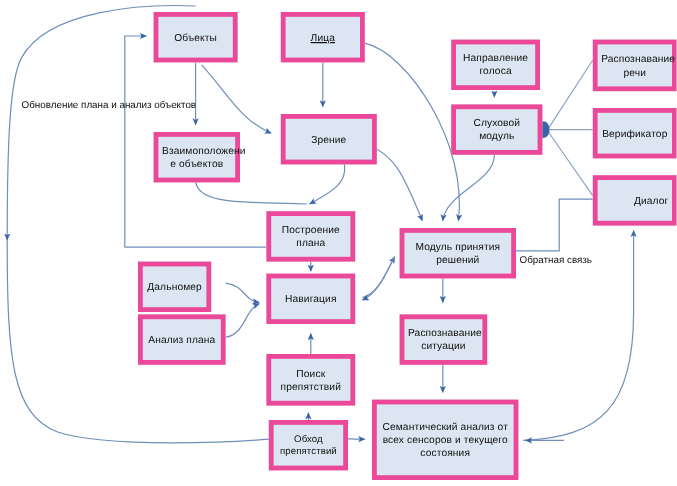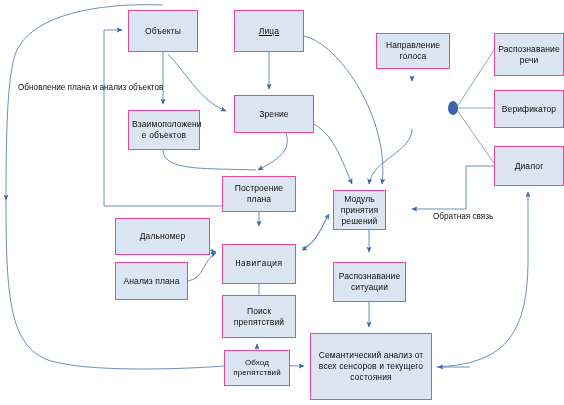--- a/index.html
+++ b/index.html
@@ -19,21 +19,21 @@
     position: absolute;
     left: 0;
     top: 0;
     width: 564px;
     height: 405px;
   }
   .node {
     position: absolute;
     box-sizing: border-box;
     background: #dce6f2;
-    border: 1px solid #ec4899;
+    border: 4px solid #ec4899;
     display: flex;
     align-items: center;
     justify-content: center;
     text-align: center;
     color: #0d0d0d;
     font-size: 8.5px;
     line-height: 11px;
     letter-spacing: 0.1px;
     padding: 17px 3px;
     z-index: 2;
@@ -146,50 +146,53 @@
   </div>
 
   <div class="node" style="left:234px; top:95px; width:80px; height:38px;">
     <span>Зрение</span>
   </div>
 
   <div class="node" style="left:376px; top:33px; width:74px; height:25px;">
     <span>Направление голоса</span>
   </div>
 
+  <div class="node" style="left:376px; top:87px; width:76px; height:42px;">
+    <span>Слуховой модуль</span>
+  </div>
 
   <div class="node" style="left:494px; top:33px; width:70px; height:43px;">
     <span>Распознавание речи</span>
   </div>
 
   <div class="node" style="left:494px; top:90px; width:70px; height:38px;">
     <span>Верификатор</span>
   </div>
 
-  <div class="node" style="left:494px; top:146px; width:70px; height:40px;">
+  <div class="node" style="left:494px; top:146px; width:70px; height:40px;text-align:right;">
     <span>Диалог</span>
   </div>
 
   <div class="node" style="left:222px; top:176px; width:74px; height:36px;">
     <span>Построение плана</span>
   </div>
 
-  <div class="node" style="left:222px; top:244px; width:74px; height:40px;font-family:Liberation Mono, monospace;">
+  <div class="node" style="left:222px; top:228px; width:74px; height:40px;">
     <span>Навигация</span>
   </div>
 
-  <div class="node" style="left:115px; top:218px; width:95px; height:37px;">
+  <div class="node" style="left:115px; top:218px; width:61px; height:37px;">
     <span>Дальномер</span>
   </div>
 
   <div class="node" style="left:115px; top:262px; width:73px; height:38px;">
     <span>Анализ плана</span>
   </div>
 
-  <div class="node" style="left:333px; top:190px; width:53px; height:40px;">
+  <div class="node" style="left:333px; top:190px; width:97px; height:40px;">
     <span>Модуль принятия решений</span>
   </div>
 
   <div class="node" style="left:333px; top:262px; width:73px; height:40px;">
     <span>Распознавание ситуации</span>
   </div>
 
   <div class="node" style="left:222px; top:295px; width:74px; height:43px;">
     <span>Поиск препятствий</span>
   </div>

